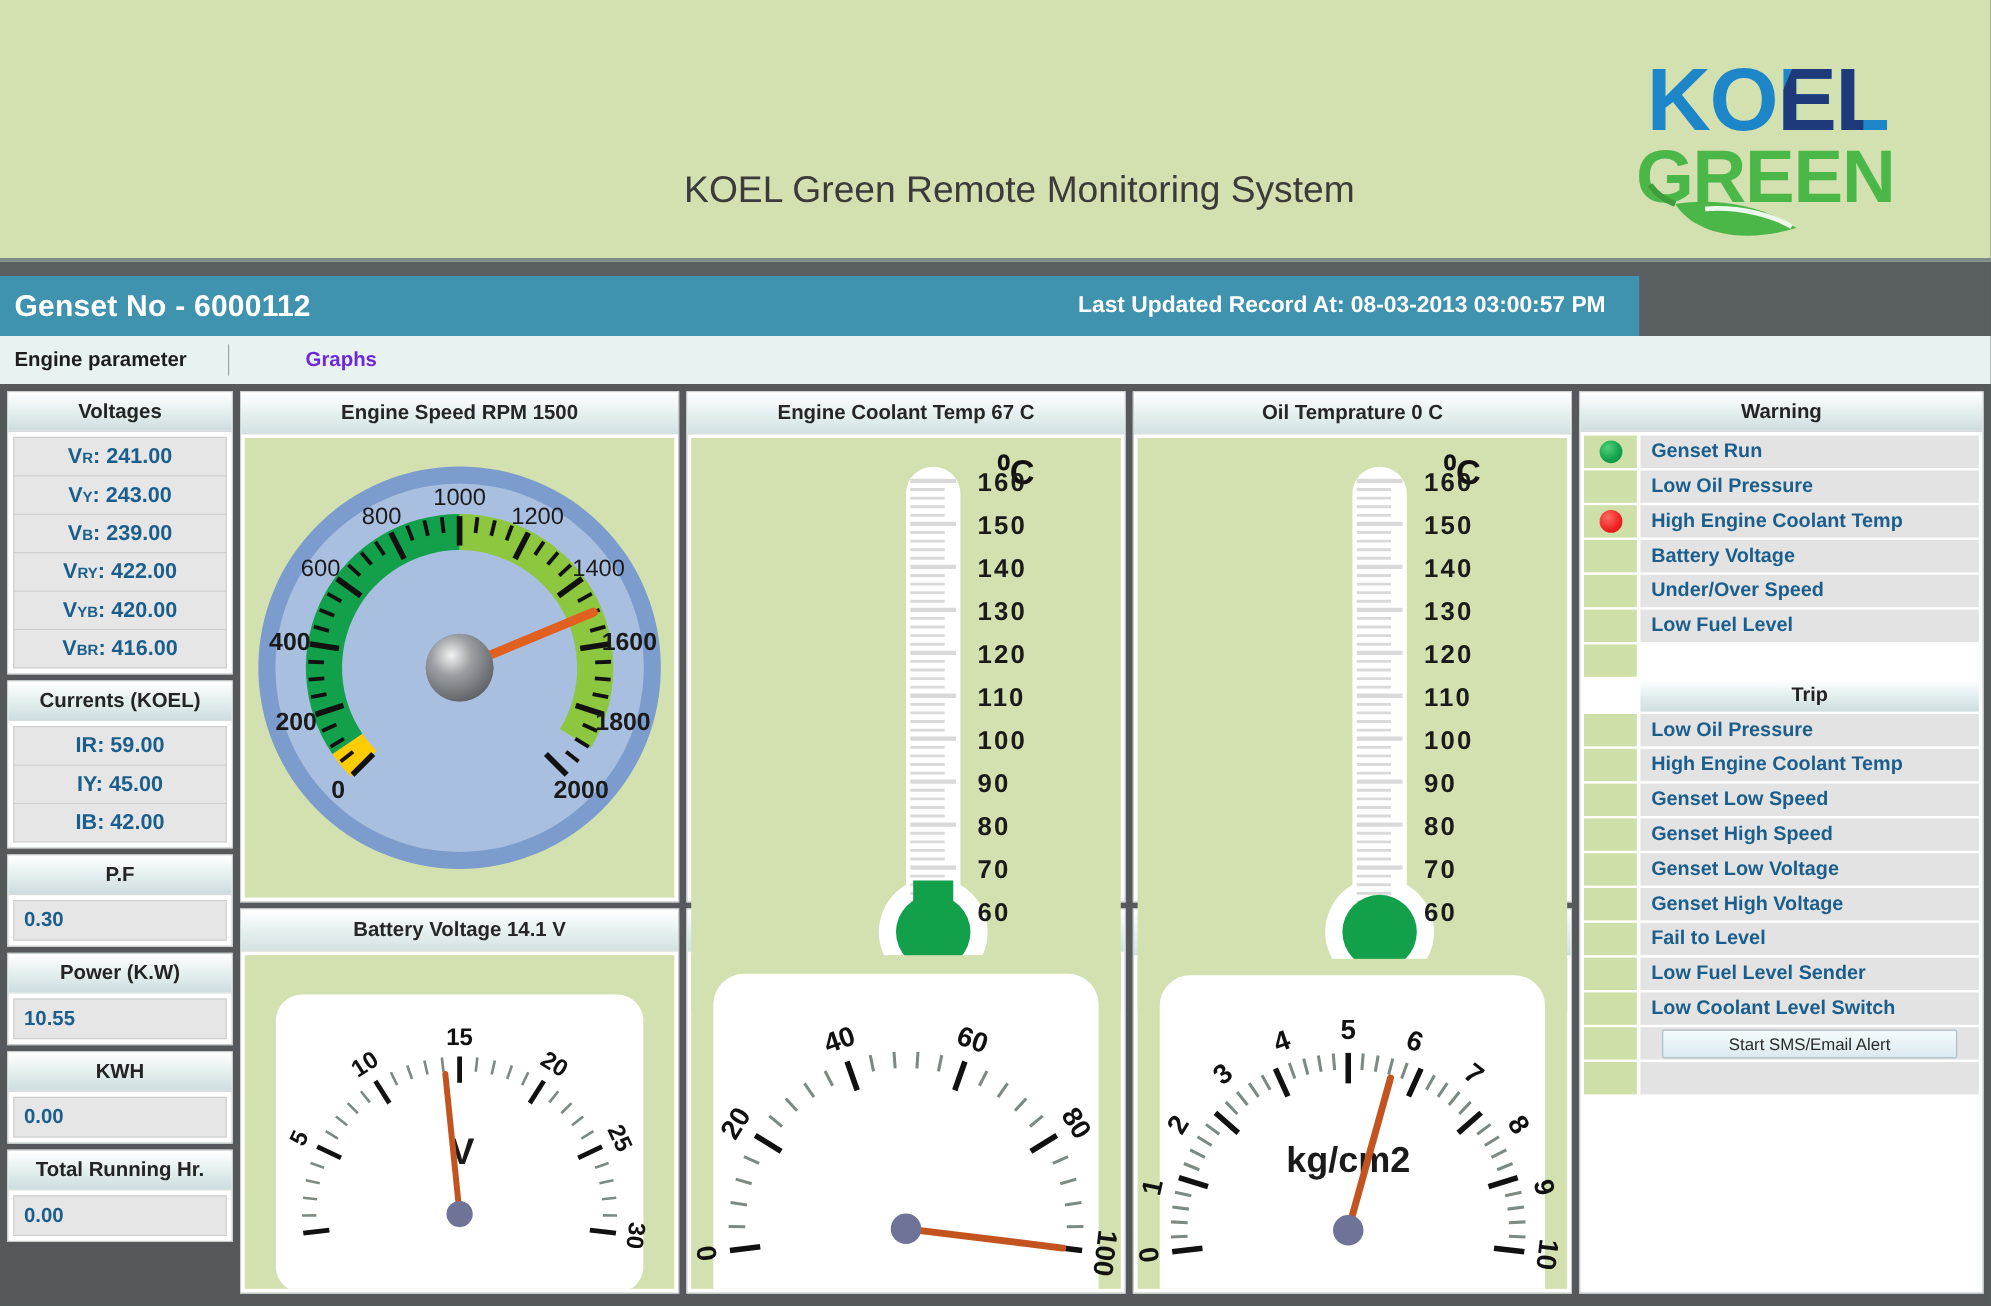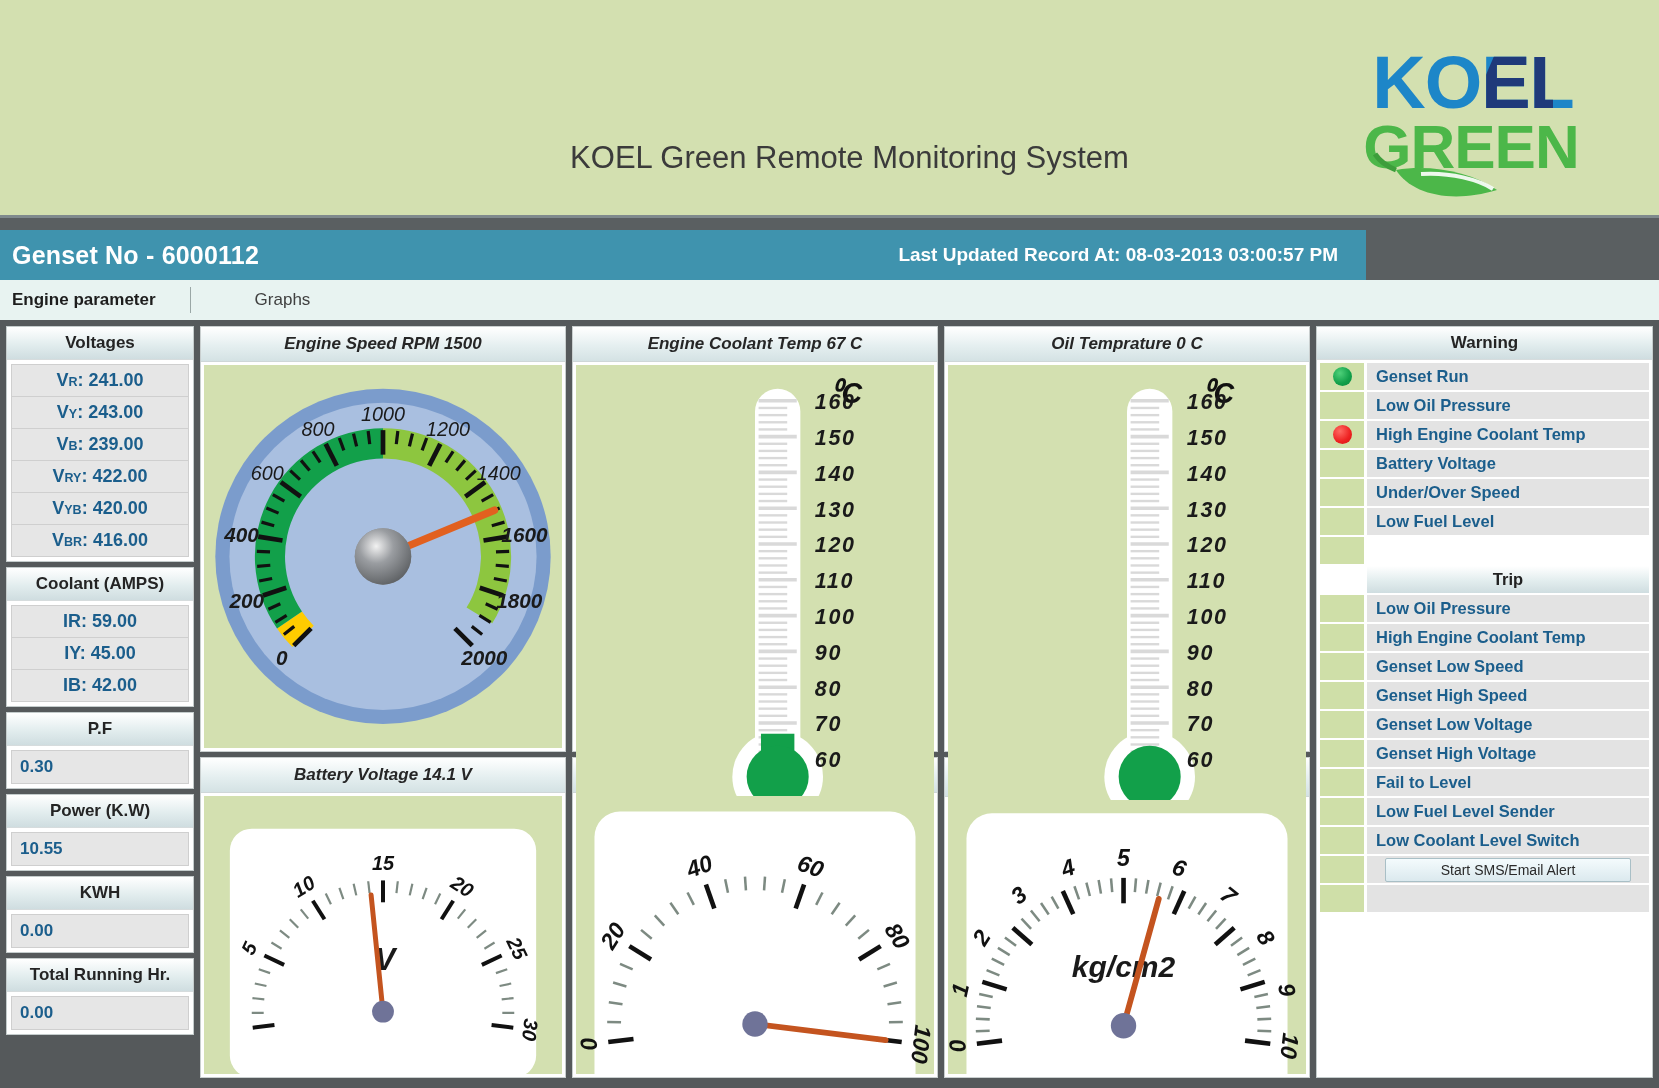--- a/index.html
+++ b/index.html
@@ -62,21 +62,21 @@
   }
   .tab {
     font-size: 17px; font-weight: bold; color: #1d1d1d;
     padding: 0 16px; height: 40px; line-height: 40px;
   }
   .tab.first { margin-left: -4px; }
   .tab-sep {
     width: 1px; height: 26px; background: #9aa7a6;
     margin: 0 48px 0 18px;
   }
-  .tab.graphs { color: #404040; font-weight: normal; }
+  .tab.graphs { color: #6d28d9; font-weight: bold; }
 
   
   .body-area {
     position: absolute; left: 0; top: 320px;
     width: 1659px; height: 768px;
     background: #55595b;
     padding: 6px 6px 10px 6px;
     display: flex; gap: 6px;
   }
 
@@ -129,21 +129,21 @@
     background: #e6e6e6;
     border: 1px solid #cfcfcf;
     font-size: 17px; font-weight: bold; color: #1b5e8c;
     padding: 6px 8px;
     margin: 4px;
   }
 
   
   .gcol {
     flex: 1 1 0; min-width: 0;
-    display: flex; flex-direction: column; gap: 5px; font-style: italic;
+    display: flex; flex-direction: column; gap: 5px;
   }
   .gcol .panel.top { flex: 1 1 57%; min-height: 0; }
   .gcol .panel.bot { flex: 1 1 43%; min-height: 0; }
 
   .svgfill { width: 100%; height: 100%; display: block; }
 
   
   .rightcol {
     width: 337px; flex: 0 0 337px;
     display: flex; flex-direction: column;
@@ -244,21 +244,21 @@
           <div class="lrow">V<span class="sub">R</span>: <span>241.00</span></div>
           <div class="lrow">V<span class="sub">Y</span>: <span>243.00</span></div>
           <div class="lrow">V<span class="sub">B</span>: <span>239.00</span></div>
           <div class="lrow">V<span class="sub">RY</span>: <span>422.00</span></div>
           <div class="lrow">V<span class="sub">YB</span>: <span>420.00</span></div>
           <div class="lrow">V<span class="sub">BR</span>: <span>416.00</span></div>
         </div>
       </div>
 
       <div class="lblock">
-        <div class="lblock-hd">Coolant (AMPS)</div>
+        <div class="lblock-hd">Currents (KOEL)</div>
         <div class="lrows">
           <div class="lrow">IR: 59.00</div>
           <div class="lrow">IY: 45.00</div>
           <div class="lrow">IB: 42.00</div>
         </div>
       </div>
 
       <div class="lblock">
         <div class="lblock-hd">P.F</div>
         <div class="lsingle">0.30</div>

